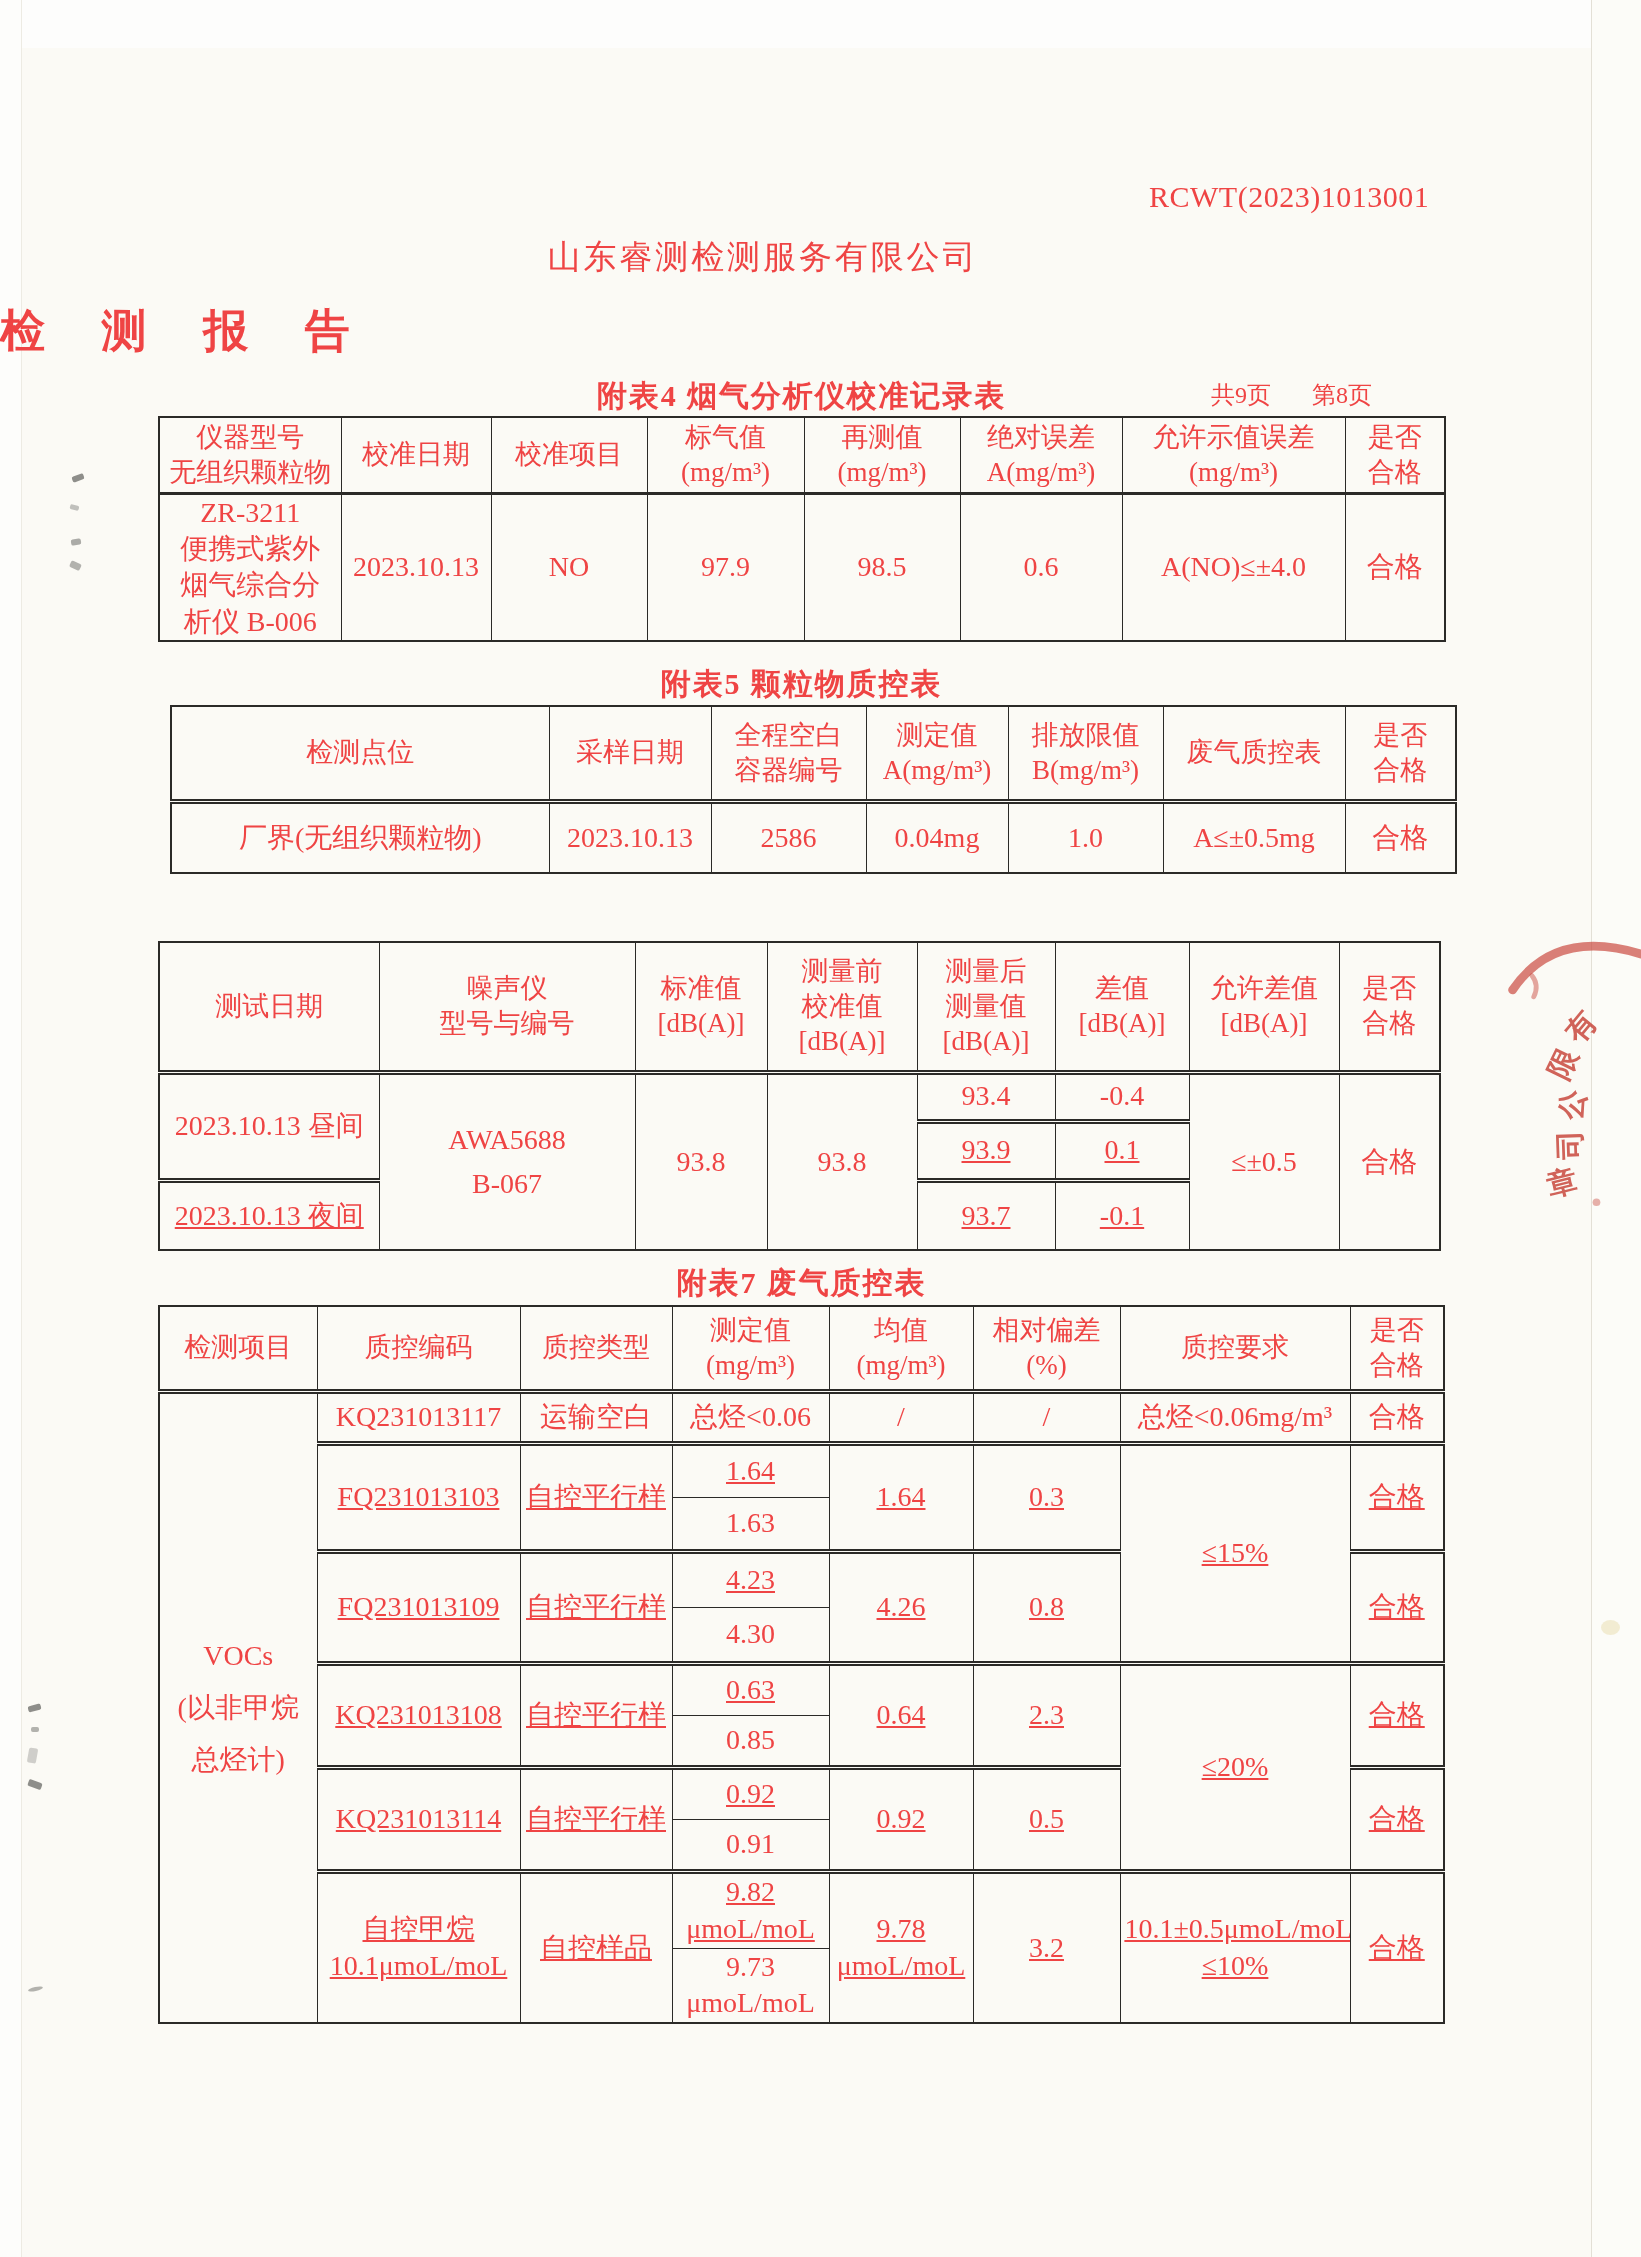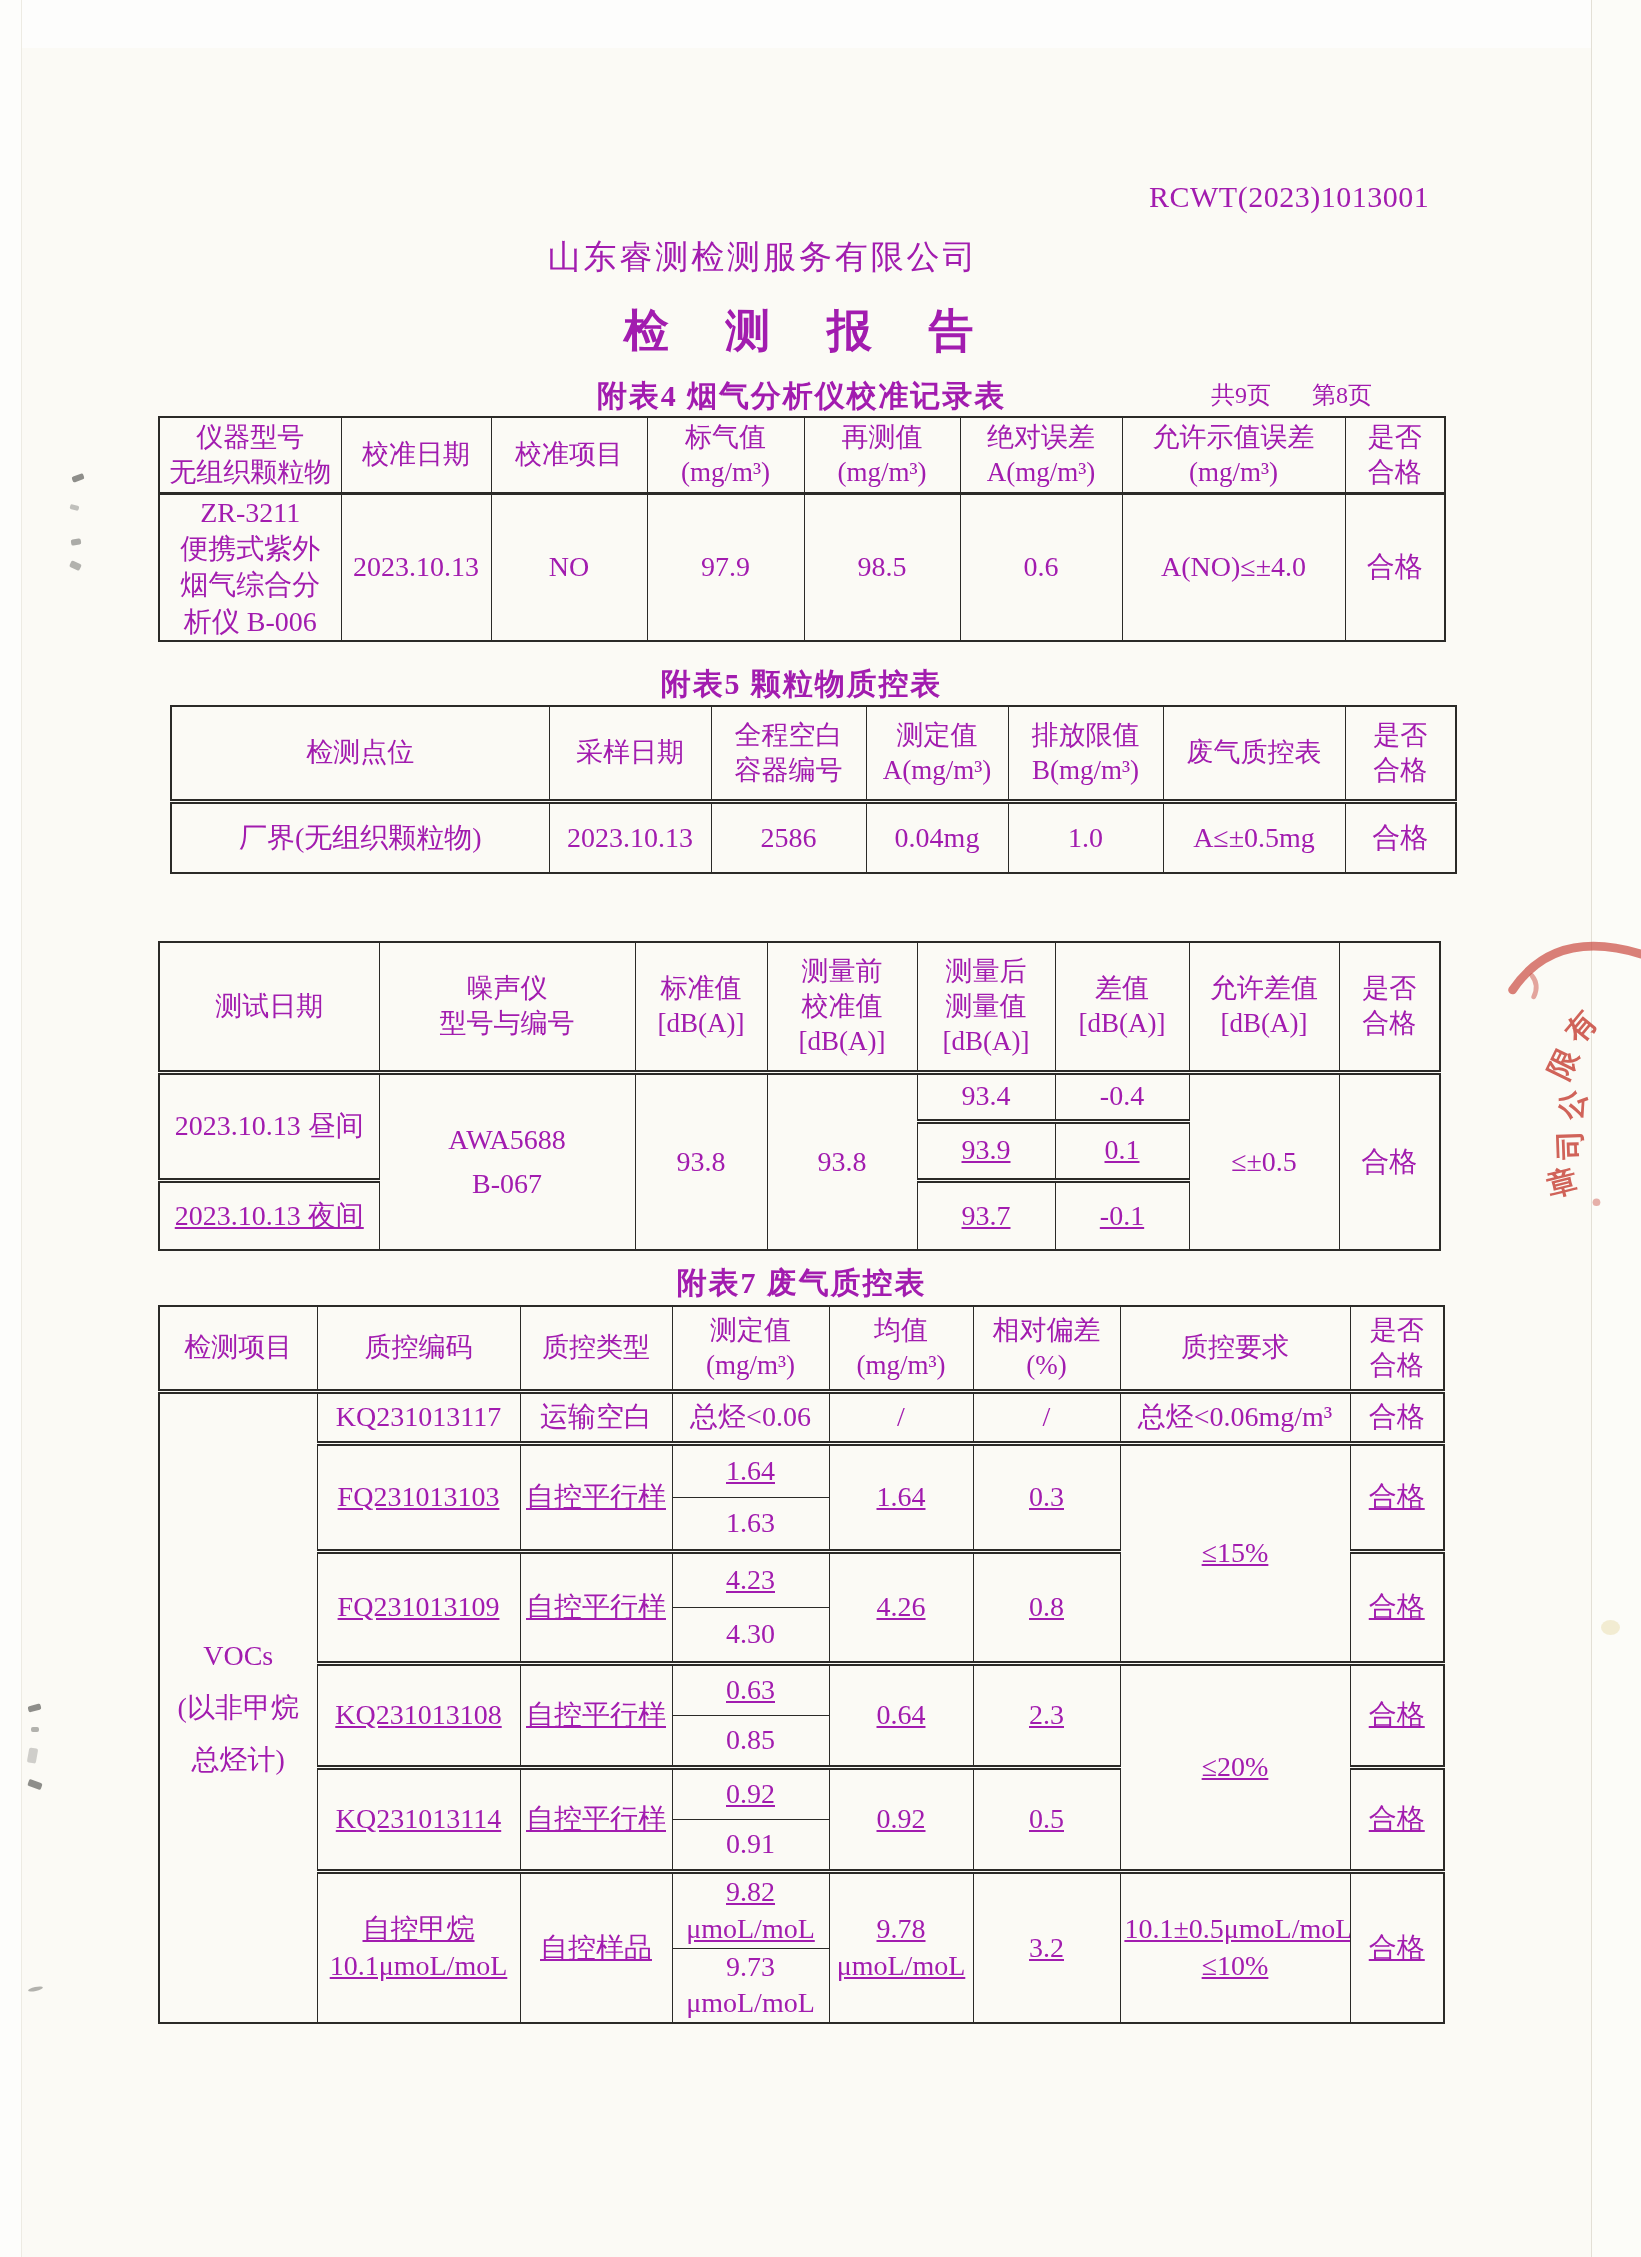--- a/index.html
+++ b/index.html
@@ -1,33 +1,33 @@
 <!DOCTYPE html>
 <html><head>
 <meta charset="utf-8">
 <style>
   html,body{margin:0;padding:0;background:#9a9a9a;}
   #page{
     position:relative;width:1641px;height:2257px;overflow:hidden;
     background:#fbfaf5;
     font-family:"Liberation Serif","DejaVu Serif",serif;
-    color:#a21caf;
+    color:#ef4444;
   }
   .abs{position:absolute;}
   
   .edge-left{left:0;top:0;width:21px;height:2257px;background:#fdfdfb;border-right:1px solid #edebe3;}
   .edge-right{left:1591px;top:0;width:50px;height:2257px;background:#fcfcf8;border-left:1px solid #e3e0d6;}
   .edge-top{left:0;top:0;width:1641px;height:48px;background:#fdfdfc;}
   .speck{position:absolute;background:#6a6a66;border-radius:1.9px;opacity:.75;}
   .smudge{position:absolute;background:#e6d9a4;border-radius:50%;opacity:.45;}
 
   
   .report-no{left:1149px;top:180px;font-size:30px;letter-spacing:0.5px;}
   .company{left:0;top:235px;width:1526px;text-align:center;font-size:33px;letter-spacing:2.9px;}
-  .doc-title{left:0;top:301px;width:1603px;text-align:center;font-size:45px;font-weight:700;letter-spacing:5.8px;}
+  .doc-title{left:0;top:301px;width:1603px;font-size:45px;font-weight:700;letter-spacing:5.8px;}
   .cap{position:absolute;left:158px;width:1287px;text-align:center;font-size:30px;font-weight:600;letter-spacing:1.9px;line-height:35px;}
   .pages{position:absolute;top:378px;left:1211px;font-size:24px;line-height:35px;}
   .pages .gap{display:inline-block;width:41px;}
 
   
   table.tbl{
     position:absolute;border-collapse:collapse;table-layout:fixed;
     border:2.9px solid #2b2a27;background:transparent;
   }
   .tbl th,.tbl td{

